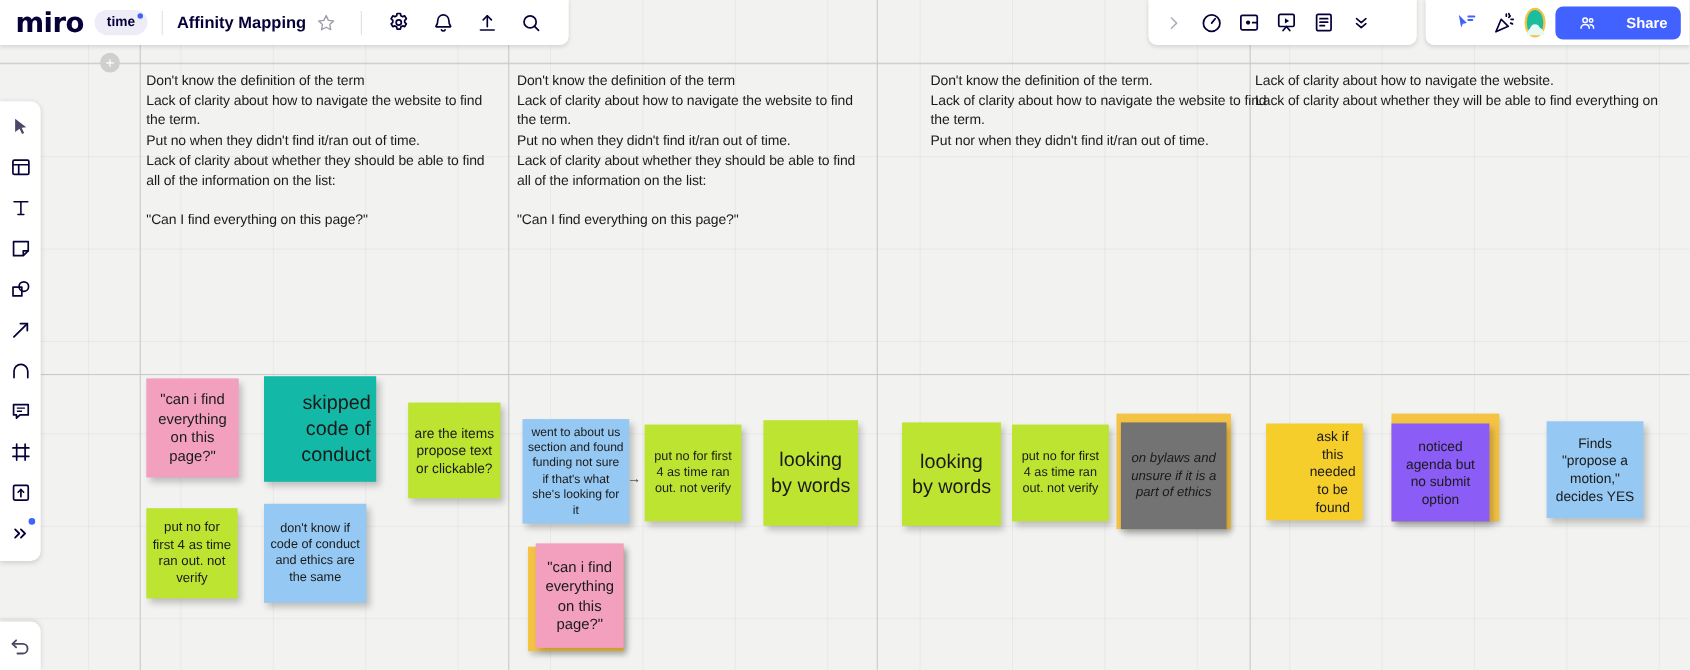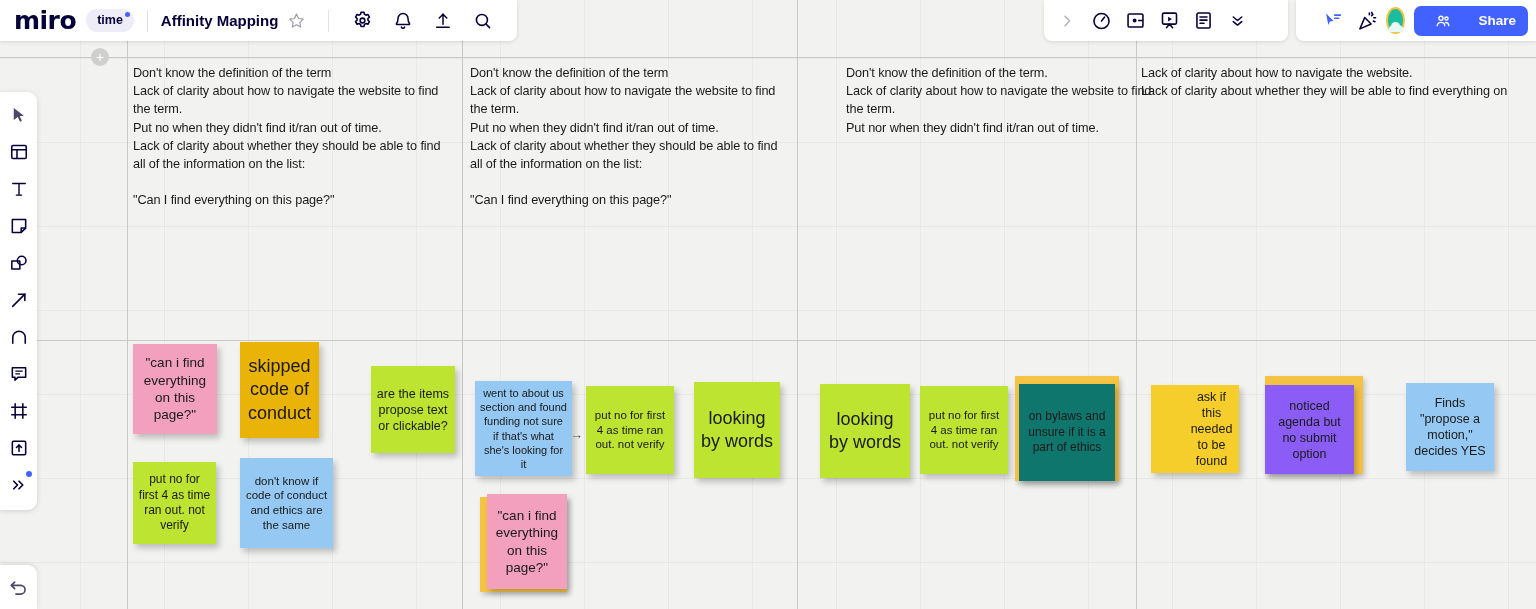--- a/index.html
+++ b/index.html
@@ -212,21 +212,21 @@
       <div class="textblock" style="left: 806px; top: 64px; width: 320px; margin-left: 40px;">Don't know the definition of the term.
 Lack of clarity about how to navigate the website to find the term.
 Put nor when they didn't find it/ran out of time.</div>
       <div class="textblock" style="left: 1141px; top: 64px; width: 420px;">Lack of clarity about how to navigate the website.
 Lack of clarity about whether they will be able to find everything on</div>
     </div>
   <div id="notes">
       <div class="note" style="left: 133px; top: 344px; width: 84px; height: 90px; background: rgb(242, 160, 190); font-size: 13.5px;">
         <span>"can i find everything on this page?"</span>
       </div>
-      <div class="note" style="left: 240px; top: 342px; width: 79px; height: 96px; background: #eab308; font-size: 18px;">
+      <div class="note" style="left: 240px; top: 342px; width: 102px; height: 96px; background: #14b8a6; font-size: 18px; text-align: right;">
         <span>skipped code of conduct</span>
       </div>
       <div class="note" style="left: 371px; top: 366px; width: 84px; height: 87px; background: rgb(190, 228, 50); font-size: 12.5px;">
         <span>are the items propose text or clickable?</span>
       </div>
       <div class="note" style="left: 133px; top: 462px; width: 83px; height: 82px; background: rgb(190, 228, 50); font-size: 12px;">
         <span>put no for first 4 as time ran out. not verify</span>
       </div>
       <div class="note" style="left: 240px; top: 458px; width: 93px; height: 90px; background: rgb(149, 200, 242); font-size: 11.5px;">
         <span>don't know if code of conduct and ethics are the same</span>
@@ -244,21 +244,21 @@
       <div class="note" style="left: 487px; top: 494px; width: 80px; height: 95px; background: rgb(242, 160, 190); font-size: 13.5px;">
         <span>"can i find everything on this page?"</span>
       </div>
       <div class="note" style="left: 820px; top: 384px; width: 90px; height: 94px; background: rgb(190, 228, 50); font-size: 18px;">
         <span>looking by words</span>
       </div>
       <div class="note" style="left: 920px; top: 386px; width: 88px; height: 88px; background: rgb(190, 228, 50); font-size: 11.5px;">
         <span>put no for first 4 as time ran out. not verify</span>
       </div>
       <div class="stack-behind" style="background: rgb(245, 195, 68); left: 1015px; top: 376px; width: 104px; height: 105px;"></div>
-      <div class="note" style="left: 1019px; top: 384px; width: 96px; height: 97px; background: #0f766e; font-size: 12px;">
+      <div class="note" style="left: 1019px; top: 384px; width: 96px; height: 97px; background: #737373; font-size: 12px; font-style: italic;">
         <span>on bylaws and unsure if it is a part of ethics</span>
       </div>
       <div class="note" style="left: 1151px; top: 385px; width: 88px; height: 88px; background: rgb(245, 206, 43); font-size: 12.5px; padding-left: 38px;">
         <span>ask if this needed to be found</span>
       </div>
       <div class="stack-behind" style="background: rgb(245, 195, 68); left: 1265px; top: 376px; width: 98px; height: 98px;"></div>
       <div class="note" style="left: 1265px; top: 385px; width: 89px; height: 89px; background: #8b5cf6; font-size: 12.5px;">
         <span>noticed agenda but no submit option</span>
       </div>
       <div class="note" style="left: 1406px; top: 383px; width: 88px; height: 88px; background: rgb(149, 200, 242); font-size: 12.5px;">

